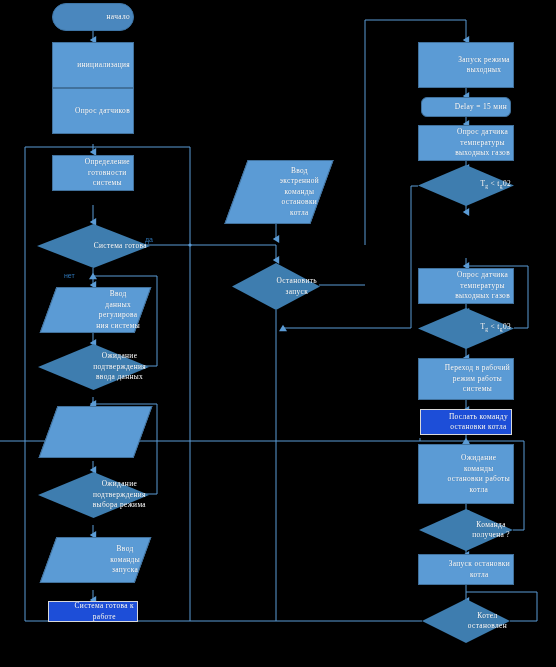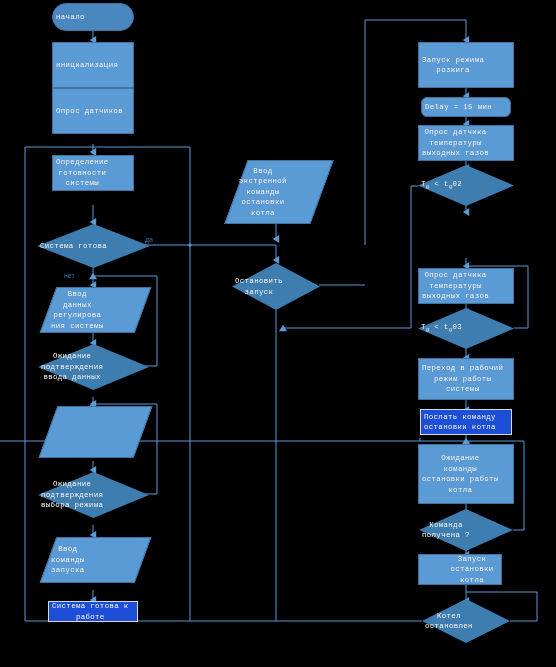--- a/index.html
+++ b/index.html
@@ -22,27 +22,27 @@
     left: 0; top: 0;
     width: 556px;
     height: 667px;
     pointer-events: none;
   }
   .node {
     position: absolute;
     box-sizing: border-box;
     display: flex;
     align-items: center;
-    justify-content: flex-start;
+    justify-content: flex-end;
     text-align: center;
     color: #ffffff;
     font-size: 7.4px;
     line-height: 10.5px;
     letter-spacing: 0.35px;
-    font-family: Liberation Mono, monospace;
+    font-family: Liberation Serif, serif;
   }
   .node .lbl {
     position: relative;
     z-index: 3;
     padding: 0 3px;
     white-space: pre-line;
     text-shadow: 0 0 1px rgba(0,0,0,0.25);
   }
   
   .proc {
@@ -241,21 +241,21 @@
   </div>
 
   <div class="node dec" style="left:232px; top:263px; width:88px; height:47px;">
     <span class="shape"></span>
     <span class="lbl">Остановить
 запуск</span>
   </div>
 
   <div class="node proc" style="left:418px; top:42px; width:96px; height:46px;">
     <span class="lbl">Запуск режима
-розжига</span>
+выходных</span>
   </div>
 
   <div class="node proc" style="left:421px; top:97px; width:90px; height:20px;border-radius:6px;">
     <span class="lbl">Delay = 15 мин</span>
   </div>
 
   <div class="node proc" style="left:418px; top:125px; width:96px; height:36px;">
     <span class="lbl">Опрос датчика
 температуры
 выходных газов</span>
@@ -295,21 +295,21 @@
 остановки работы
 котла</span>
   </div>
 
   <div class="node dec" style="left:419px; top:509px; width:94px; height:42px;">
     <span class="shape"></span>
     <span class="lbl">Команда
 получена ?</span>
   </div>
 
-  <div class="node proc" style="left:418px; top:554px; width:84px; height:31px;padding-left:24px;">
+  <div class="node proc" style="left:418px; top:554px; width:96px; height:31px;padding-left:24px;">
     <span class="lbl">Запуск остановки
 котла</span>
   </div>
 
   <div class="node dec" style="left:422px; top:599px; width:88px; height:44px;">
     <span class="shape"></span>
     <span class="lbl">Котел
 остановлен</span>
   </div>
 

